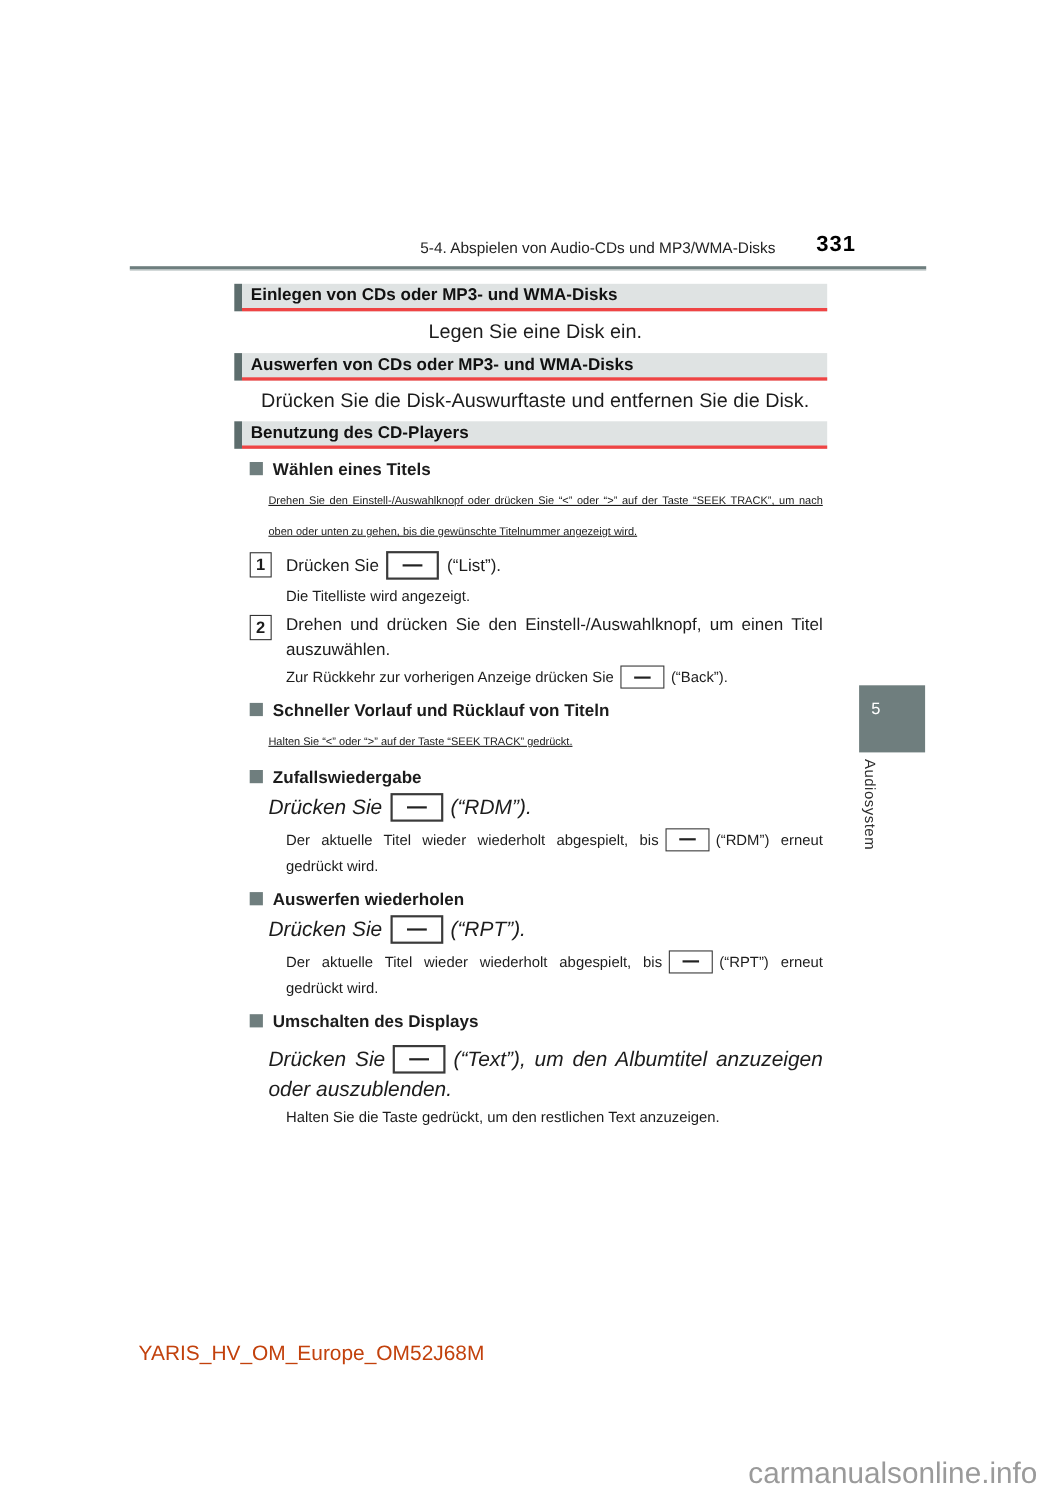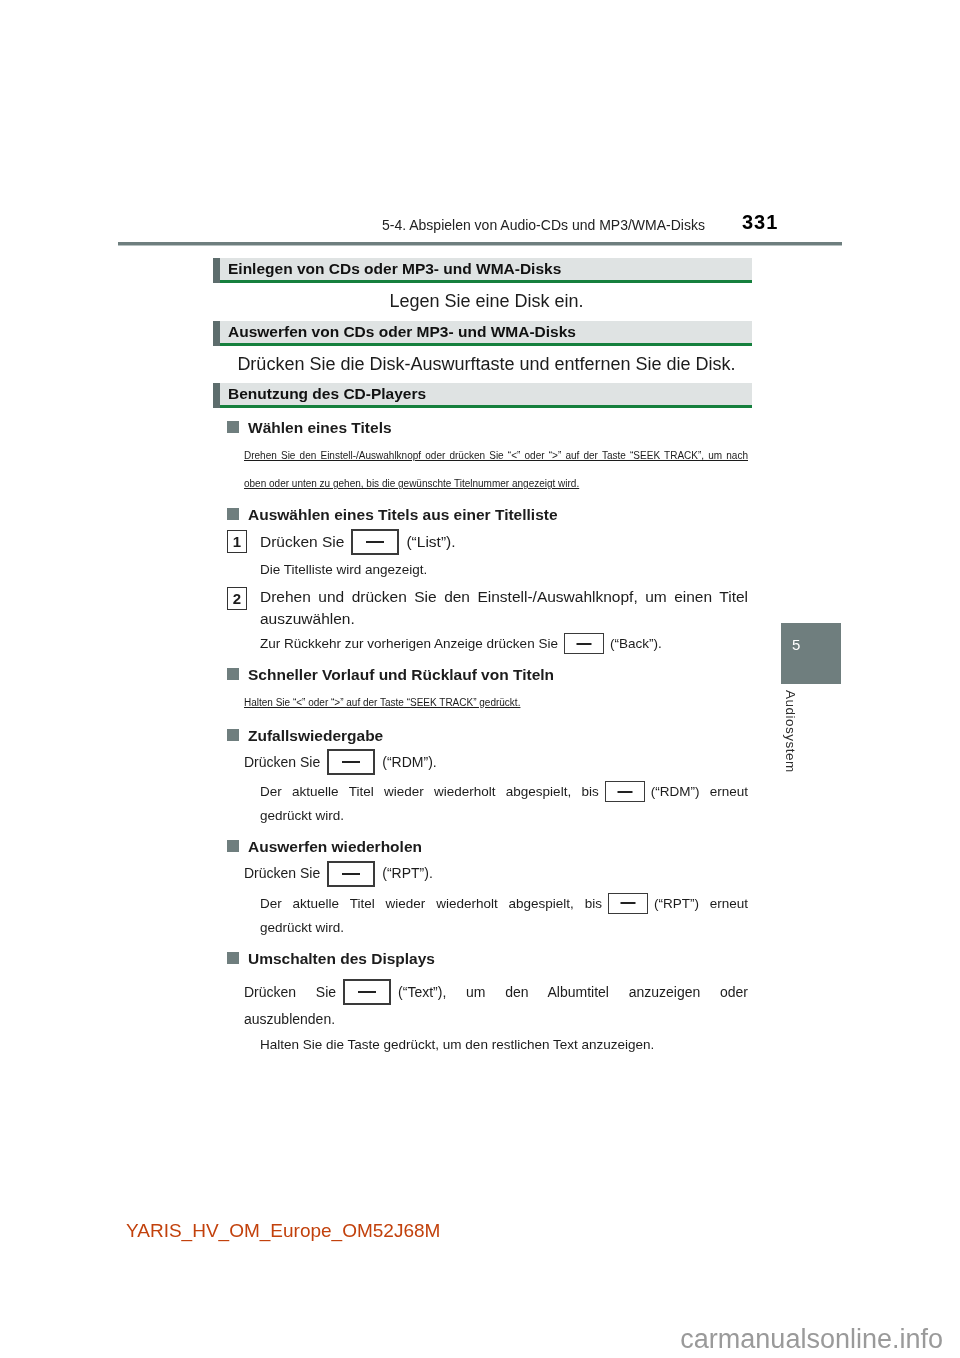--- a/index.html
+++ b/index.html
@@ -12,42 +12,42 @@
   .hdr-page{position:absolute;left:742px;top:211px;font-size:20px;font-weight:bold;letter-spacing:1px;color:#000;}
   .hdr-rule{position:absolute;left:118px;top:242px;width:724px;height:0;
     border-top:3px solid #6e7e7e;border-bottom:1px solid #b7c1c1;}
   
   .side-tab{position:absolute;left:781px;top:623px;width:60px;height:61px;background:#6f7e7e;}
   .side-tab .num{position:absolute;left:11px;top:13px;font-size:15px;color:#ffffff;}
   .side-label{position:absolute;left:783px;top:690px;writing-mode:vertical-rl;
     font-size:13.5px;color:#2d2d2d;letter-spacing:0.5px;}
   
   .content{position:absolute;left:220px;top:258px;width:532px;}
-  .bar{position:relative;background:#dfe3e3;border-bottom:3px solid #15803d;height:22px;
+  .bar{position:relative;background:#dfe3e3;border-bottom:3px solid #ef4444;height:22px;
     font-size:15.5px;font-weight:bold;line-height:22px;padding-left:8px;color:#111;}
   .bar .bar-tab{position:absolute;left:-7px;top:0;width:7px;height:25px;background:#5d6d6d;}
   .body-line{margin:7px 4px 0 5px;font-size:18px;line-height:22px;text-align:center;}
   .para{margin:3px 4px 0 24px;font-size:10px;line-height:28px;text-align:justify;text-decoration:underline;}
   .subheading{margin:9px 0 0 7px;font-size:15.5px;font-weight:bold;line-height:22px;}
   .bullet{display:inline-block;width:12px;height:12px;background:#6f7e7e;margin-right:9px;}
   .step{position:relative;padding-left:40px;margin-top:3px;font-size:15.5px;line-height:22px;}
   .step .num-box{position:absolute;left:7px;top:1px;}
   .num-box{display:inline-block;width:18px;height:21px;border:1.5px solid #333;
     font-size:15px;font-weight:bold;text-align:center;line-height:21px;background:#fff;}
   .step-text{margin-right:4px;text-align:justify;}
   .inline-row{display:block;}
   .btn-box{display:inline-block;width:44px;height:22px;border:2px solid #3a3a3a;
     position:relative;vertical-align:middle;margin:0 7px 2px 7px;background:#fff;}
   .btn-box::after{content:"";position:absolute;left:50%;top:50%;width:18px;height:2px;
     background:#222;transform:translate(-50%,-50%);}
   .btn-box.small{width:38px;height:19px;border-width:1.5px;margin:0 6px 2px 6px;}
   .btn-box.small::after{width:15px;}
   .note{margin:3px 4px 0 40px;font-size:13.5px;line-height:20px;}
   .note.justify{text-align:justify;line-height:24px;}
-  .press{margin:2px 4px 0 24px;font-size:14px;line-height:26px;}
+  .press{margin:2px 4px 0 24px;font-size:19px;line-height:26px;font-style:italic;}
   .press.justify{text-align:justify;line-height:25px;}
   .tri{font-size:13px;margin:0 7px;color:#000;}
   .mt6{margin-top:6px;} .mt8{margin-top:8px;} .mt9{margin-top:9px;}
   .mt12{margin-top:12px;}
   
   .footer-code{position:absolute;left:126px;top:1220px;font-size:19px;color:#c2410c;}
   .watermark{position:absolute;right:17px;top:1324px;font-size:27px;color:#9a9a9a;}
 </style>
 </head>
 <body>
@@ -78,23 +78,20 @@
   <div class="bar mt8">
     <span class="bar-tab"></span>
     <span>Benutzung des CD-Players</span>
   </div>
 
   <div class="subheading">
     <span class="bullet"></span><span>Wählen eines Titels</span>
   </div>
   <div class="para">Drehen Sie den Einstell-/Auswahlknopf oder drücken Sie “&lt;” oder “&gt;” auf der Taste “SEEK TRACK”, um nach oben oder unten zu gehen, bis die gewünschte Titelnummer angezeigt wird.</div>
 
-  <div class="subheading mt6">
-    <span class="bullet"></span><span>Auswählen eines Titels aus einer Titelliste</span>
-  </div>
 
   <div class="step">
     <span class="num-box">1</span>
     <span class="inline-row"><span>Drücken Sie</span><span class="btn-box"></span><span>(“List”).</span></span>
   </div>
   <div class="note">Die Titelliste wird angezeigt.</div>
 
   <div class="step mt6">
     <span class="num-box">2</span>
     <div class="step-text">Drehen und drücken Sie den Einstell-/Auswahlknopf, um einen Titel auszuwählen.</div>

